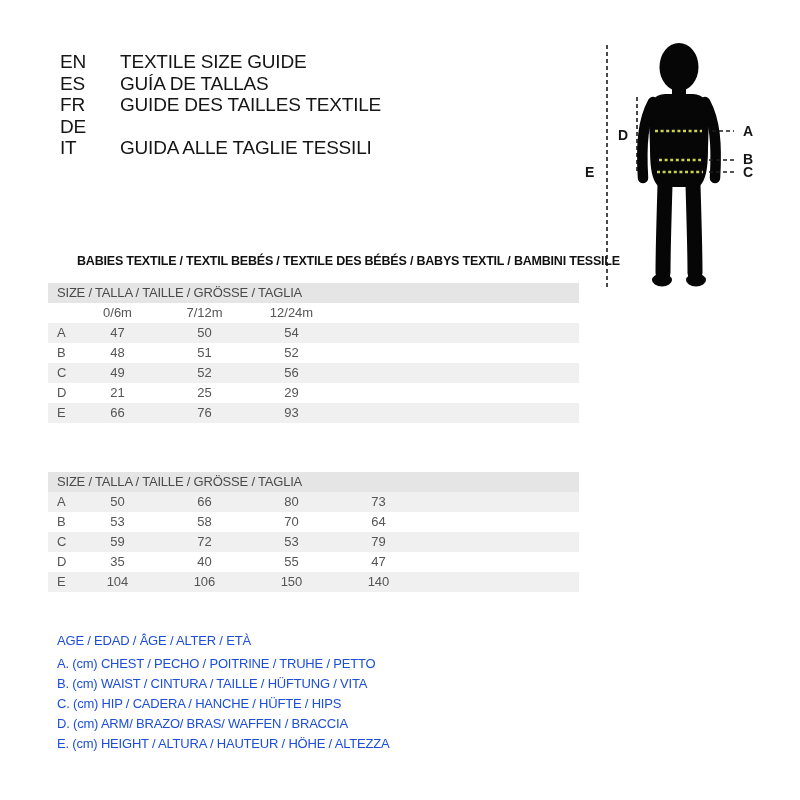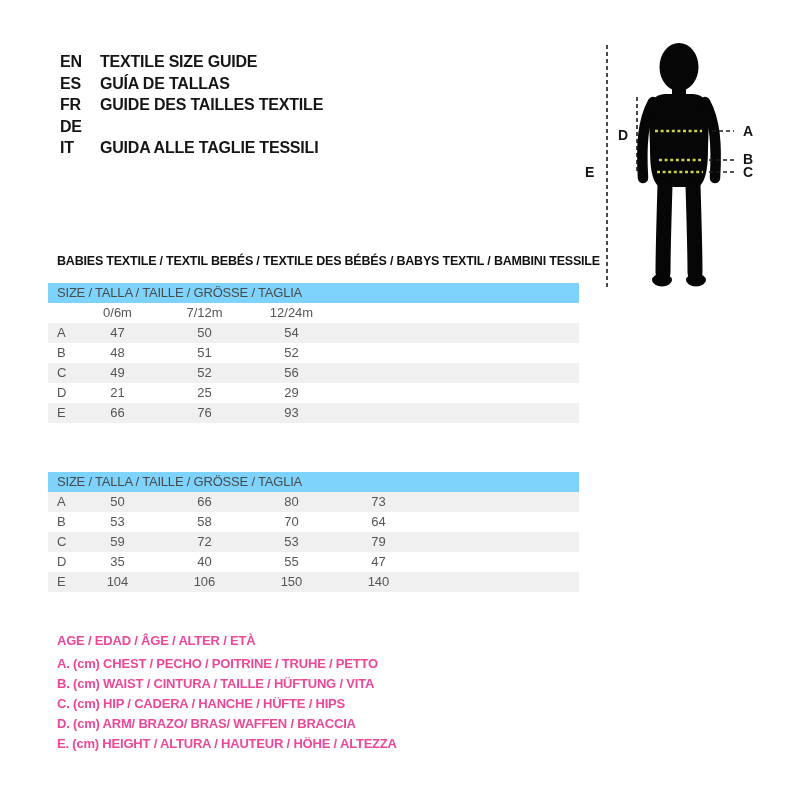--- a/index.html
+++ b/index.html
@@ -1,46 +1,46 @@
 <!DOCTYPE html>
 <html><head>
 <meta charset="utf-8">
 <style>
   html,body { margin:0; padding:0; background:#ffffff; font-family:"Liberation Sans", sans-serif; }
   .canvas { position:relative; width:800px; height:800px; background:#ffffff; overflow:hidden; }
 
   
   .lang-block { position:absolute; left:60px; top:51px; }
-  .lang-row { display:flex; height:21.5px; line-height:21.5px; font-size:16px; font-weight:bold;
-              letter-spacing:-0.2px; color:#151515; }
+  .lang-row { display:flex; height:21.5px; line-height:21.5px; font-size:19px; font-weight:normal;
+              letter-spacing:-0.2px; color:#151515;gap:20px; }
   .lang-code { width:40px; }
 
   
   .figure-svg { position:absolute; left:595px; top:38px; }
   .dash  { stroke:#1c1c1c; stroke-width:1.6; stroke-dasharray:4 3; fill:none; }
   .ydot  { stroke:#cdd24d; stroke-width:2.6; stroke-dasharray:3 2.6; fill:none; }
   .solid { fill:#060606; }
   .limb  { stroke:#060606; fill:none; stroke-linecap:round; }
   .m-label { position:absolute; font-size:14px; font-weight:bold; color:#151515; line-height:14px; }
 
   
   .section-title { position:absolute; left:57px; font-size:12.5px; font-weight:bold;
                    letter-spacing:-0.2px; color:#111; white-space:nowrap; }
   .tbl { position:absolute; left:48px; width:531px; }
-  .tbl-size-header { height:20px; line-height:20px; background:#7dd3fc; color:#4a4a4a;
+  .tbl-size-header { height:20px; line-height:20px; background:#e5e5e5; color:#4a4a4a;
                      font-size:13px; letter-spacing:-0.2px; padding-left:9px; }
   .tbl-row { display:flex; height:20px; line-height:20px; font-size:13px; color:#555;align-items:flex-end; }
   .tbl-row.shaded { background:#f0f0f0; }
   .cell-label { width:26px; padding-left:9px; box-sizing:border-box; }
   .cell { width:87px; text-align:center; }
 
   
   .legend { position:absolute; left:57px; top:631px; }
-  .legend-line { height:20px; line-height:20px; font-size:13px; font-weight:bold;
-                 letter-spacing:-0.2px; color:#ec4899; white-space:nowrap; }
+  .legend-line { height:20px; line-height:20px; font-size:13px; font-weight:normal;
+                 letter-spacing:-0.2px; color:#1d4ed8; white-space:nowrap; }
   .legend-line.age { margin-bottom:3px; }
 </style>
 </head>
 <body>
 
 <div class="canvas">
 
   <section class="lang-block">
     <div class="lang-row">
       <span class="lang-code">EN</span>
@@ -90,21 +90,21 @@
     <line class="ydot" x1="62" y1="134" x2="108" y2="134"></line>
     <line class="dash" x1="114" y1="134" x2="139" y2="134"></line>
   </svg>
 
   <div class="m-label" style="left:743px; top:124px;">A</div>
   <div class="m-label" style="left:743px; top:152px;">B</div>
   <div class="m-label" style="left:743px; top:165px;">C</div>
   <div class="m-label" style="left:618px; top:128px;">D</div>
   <div class="m-label" style="left:585px; top:165px;">E</div>
 
-  <div class="section-title" style="top:254px;">BABIES TEXTILE / TEXTIL BEBÉS / TEXTILE DES BÉBÉS / BABYS TEXTIL / BAMBINI TESSILE</div>
+  <div class="section-title" style="top:254px;margin-left:20px;">BABIES TEXTILE / TEXTIL BEBÉS / TEXTILE DES BÉBÉS / BABYS TEXTIL / BAMBINI TESSILE</div>
   <div class="tbl" style="top:283px;">
     <div class="tbl-size-header">SIZE / TALLA / TAILLE / GRÖSSE / TAGLIA</div>
     <div class="tbl-row">
       <span class="cell-label"></span>
       <span class="cell">0/6m</span>
       <span class="cell">7/12m</span>
       <span class="cell">12/24m</span>
     </div>
     <div class="tbl-row shaded">
       <span class="cell-label">A</span>

